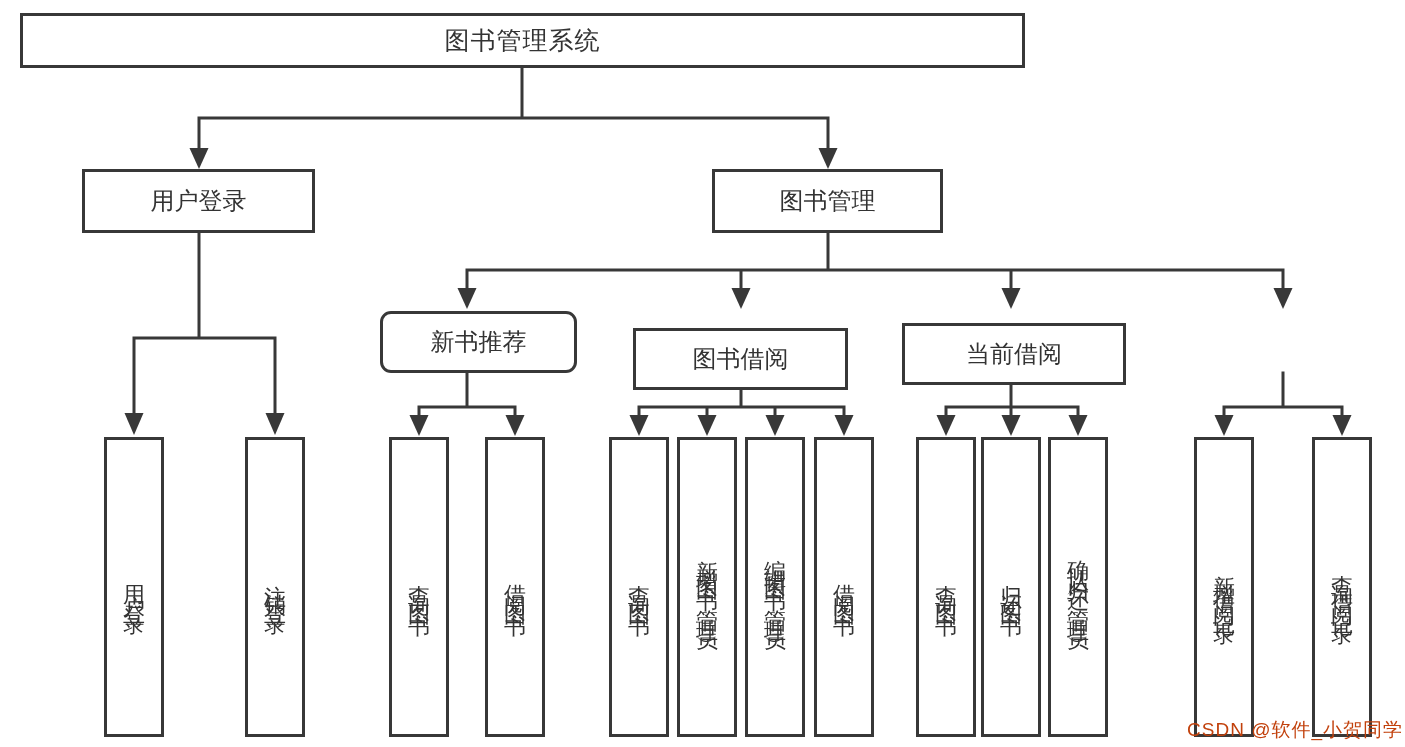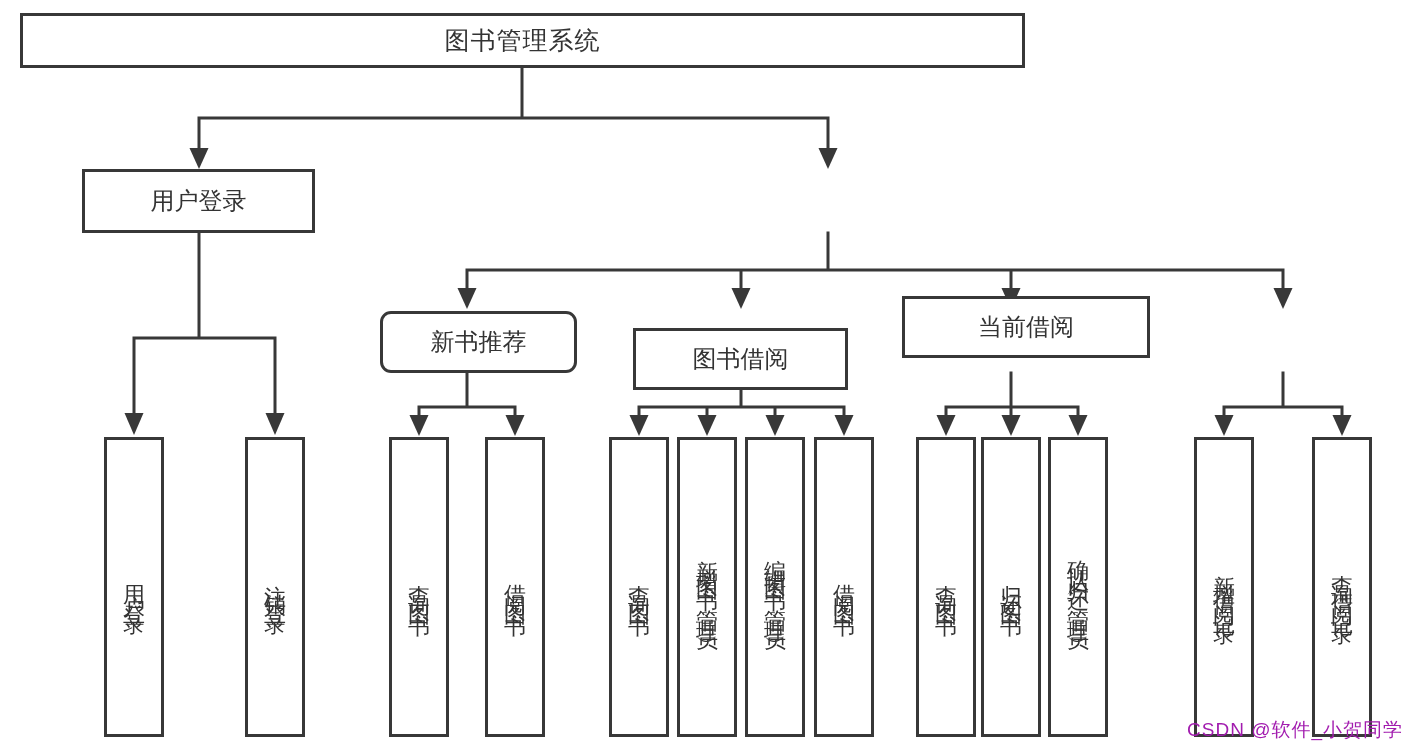--- a/index.html
+++ b/index.html
@@ -39,21 +39,21 @@
     text-orientation:mixed;
     font-size:22px;
     line-height:1;
     letter-spacing:10px;
     color:#333333;
   }
   .watermark{
     position:absolute;
     right:2px;bottom:4px;
     font-size:19px;
-    color:#a21caf;
+    color:#c2410c;
     z-index:3;
     letter-spacing:1px;
   }
 </style>
 </head>
 <body>
 
 <div class="stage">
 
   <svg class="connectors" width="1405" height="747" viewBox="0 0 1405 747">
@@ -92,24 +92,25 @@
       <polygon points="1001.5,415 1020.5,415 1011,436"></polygon>
       <polygon points="1068.5,415 1087.5,415 1078,436"></polygon>
       <polygon points="1214.5,415 1233.5,415 1224,436"></polygon>
       <polygon points="1332.5,415 1351.5,415 1342,436"></polygon>
     </g>
   </svg>
 
   <div class="box root" style="left:20px;top:13px;width:1005px;height:55px;">图书管理系统</div>
 
   <div class="box" style="left:82px;top:169px;width:233px;height:64px;">用户登录</div>
+  <div class="box" style="left:712px;top:169px;width:231px;height:64px;">图书管理</div>
 
   <div class="box" style="left:380px;top:311px;width:197px;height:62px;border-radius:11px;">新书推荐</div>
   <div class="box" style="left:633px;top:328px;width:215px;height:62px;">图书借阅</div>
-  <div class="box" style="left:902px;top:296px;width:248px;height:62px;">当前借阅</div>
+  <div class="box" style="left:902px;top:323px;width:224px;height:62px;">当前借阅</div>
 
   <div class="vbox" style="left:104px;">
     <span>用户登录</span>
   </div>
   <div class="vbox" style="left:245px;">
     <span>注销登录</span>
   </div>
 
   <div class="vbox" style="left:389px;">
     <span>查询图书</span>

